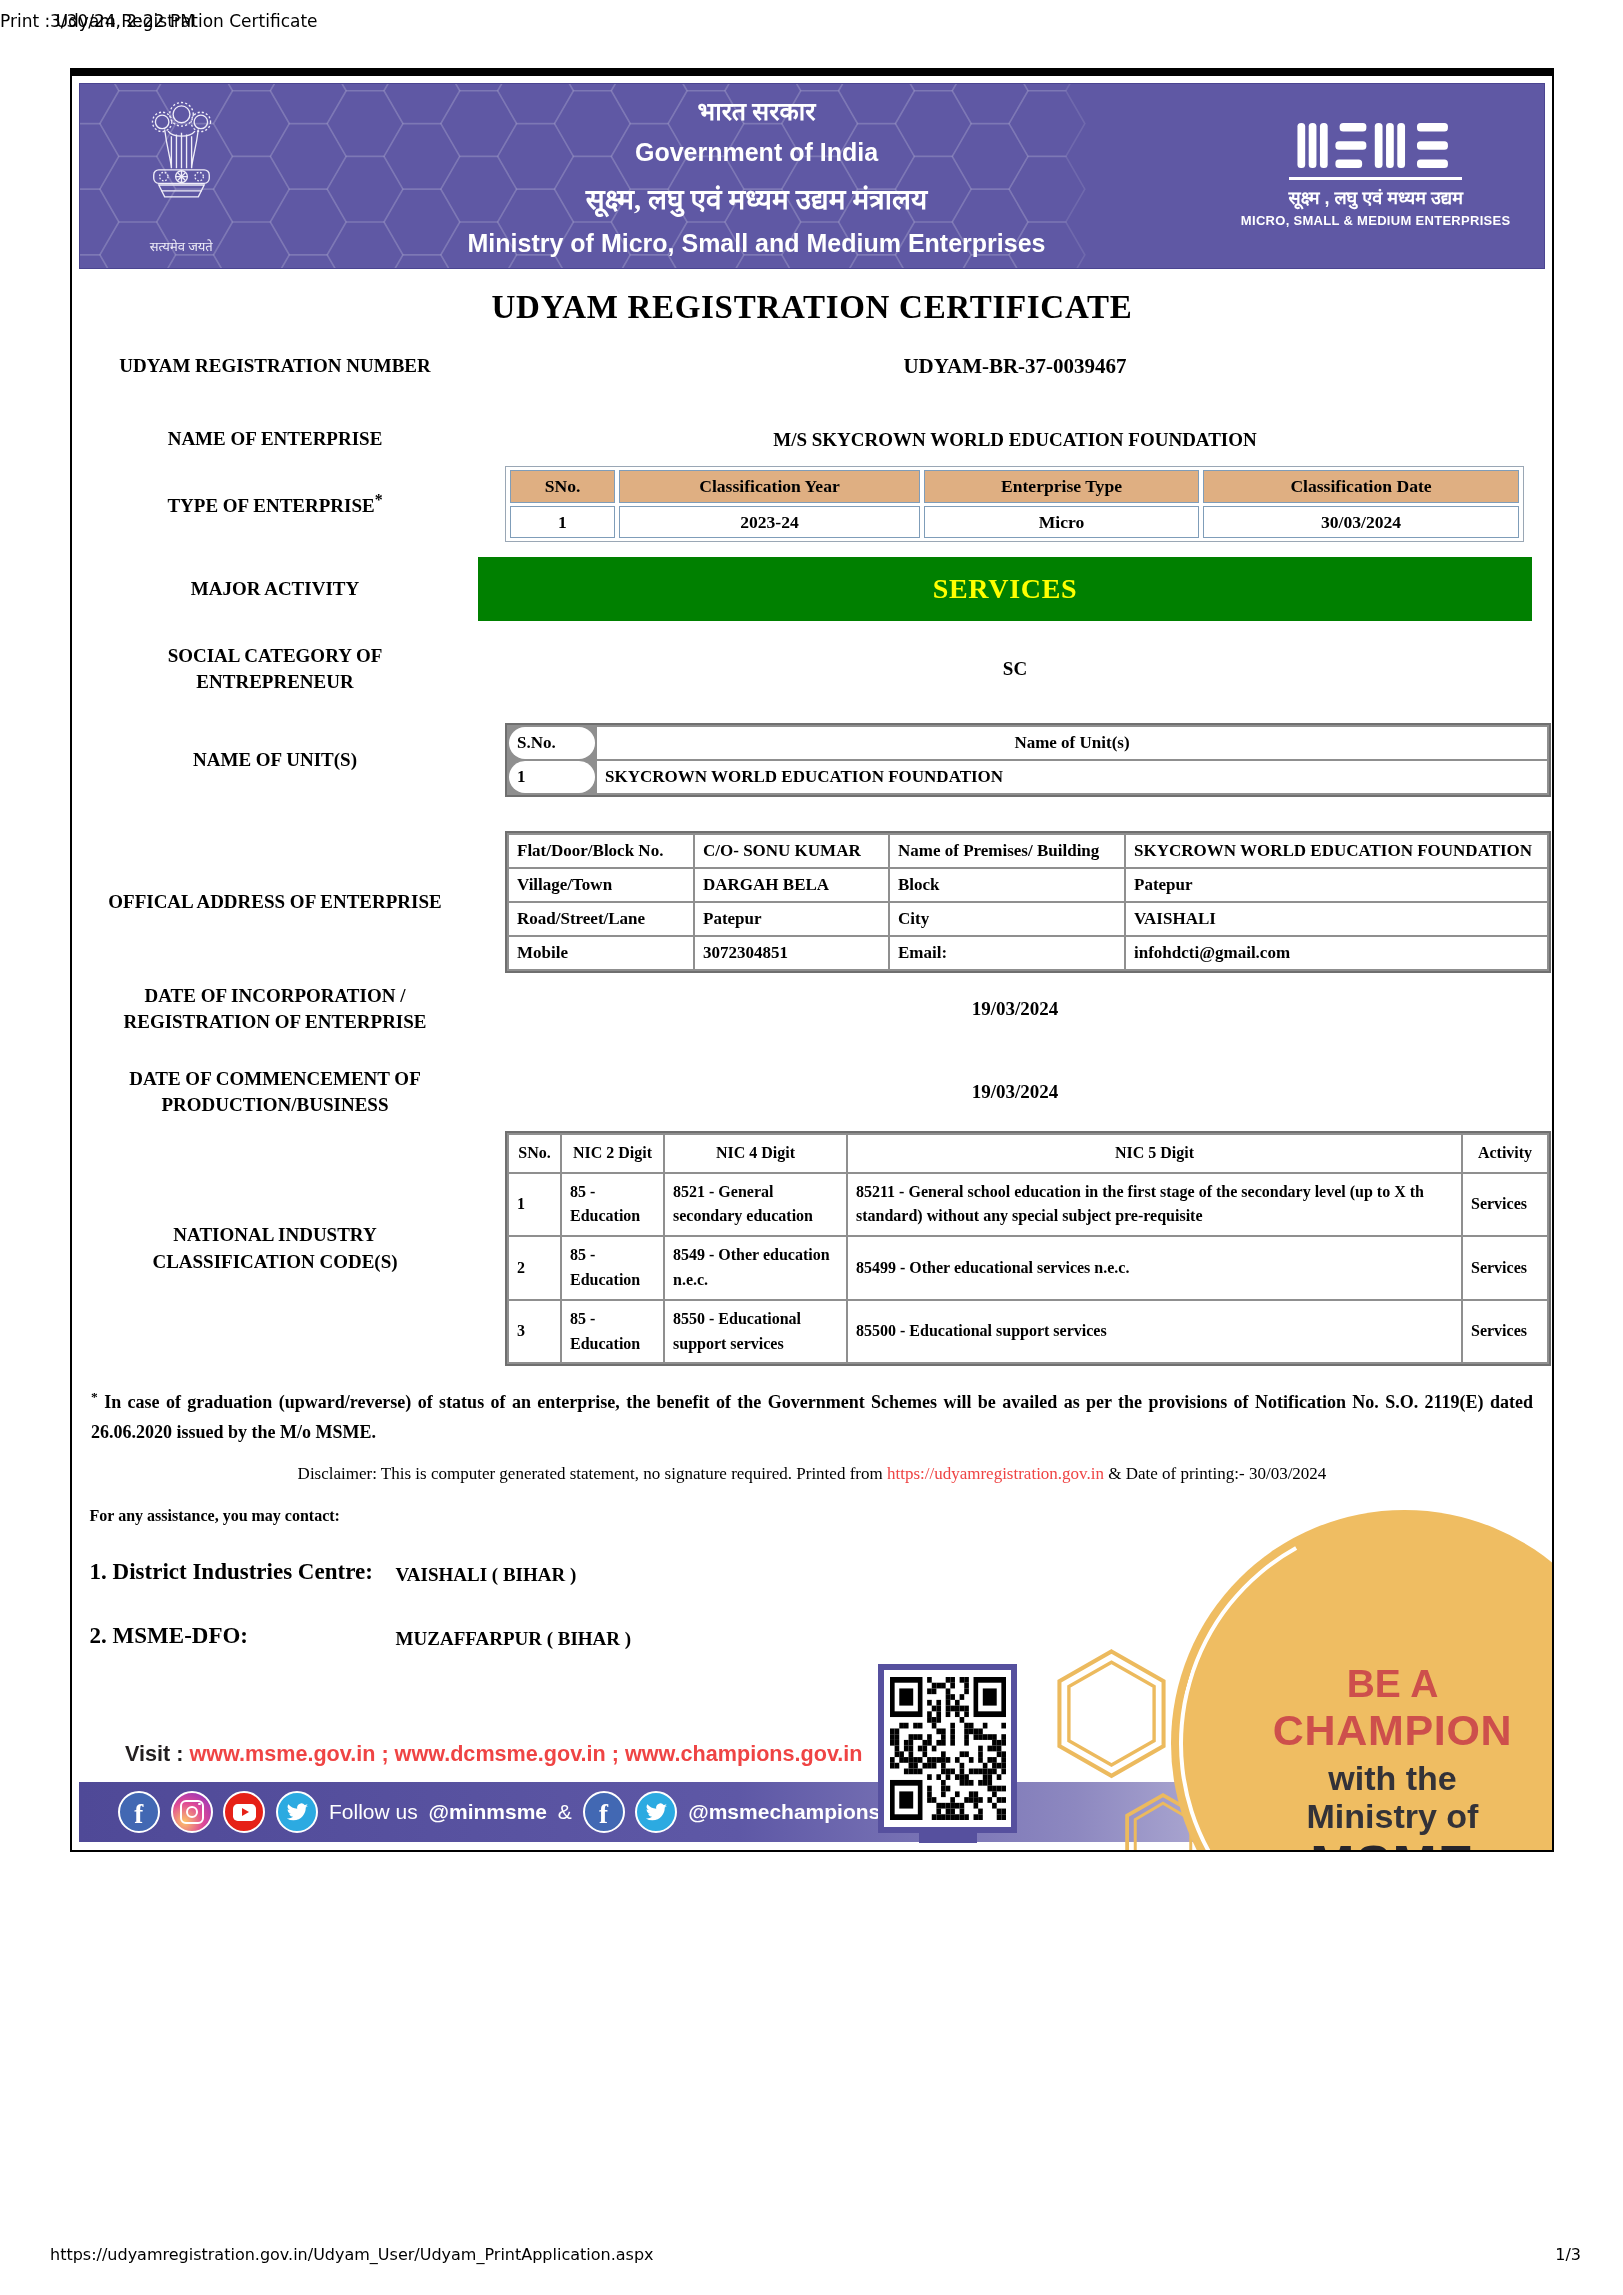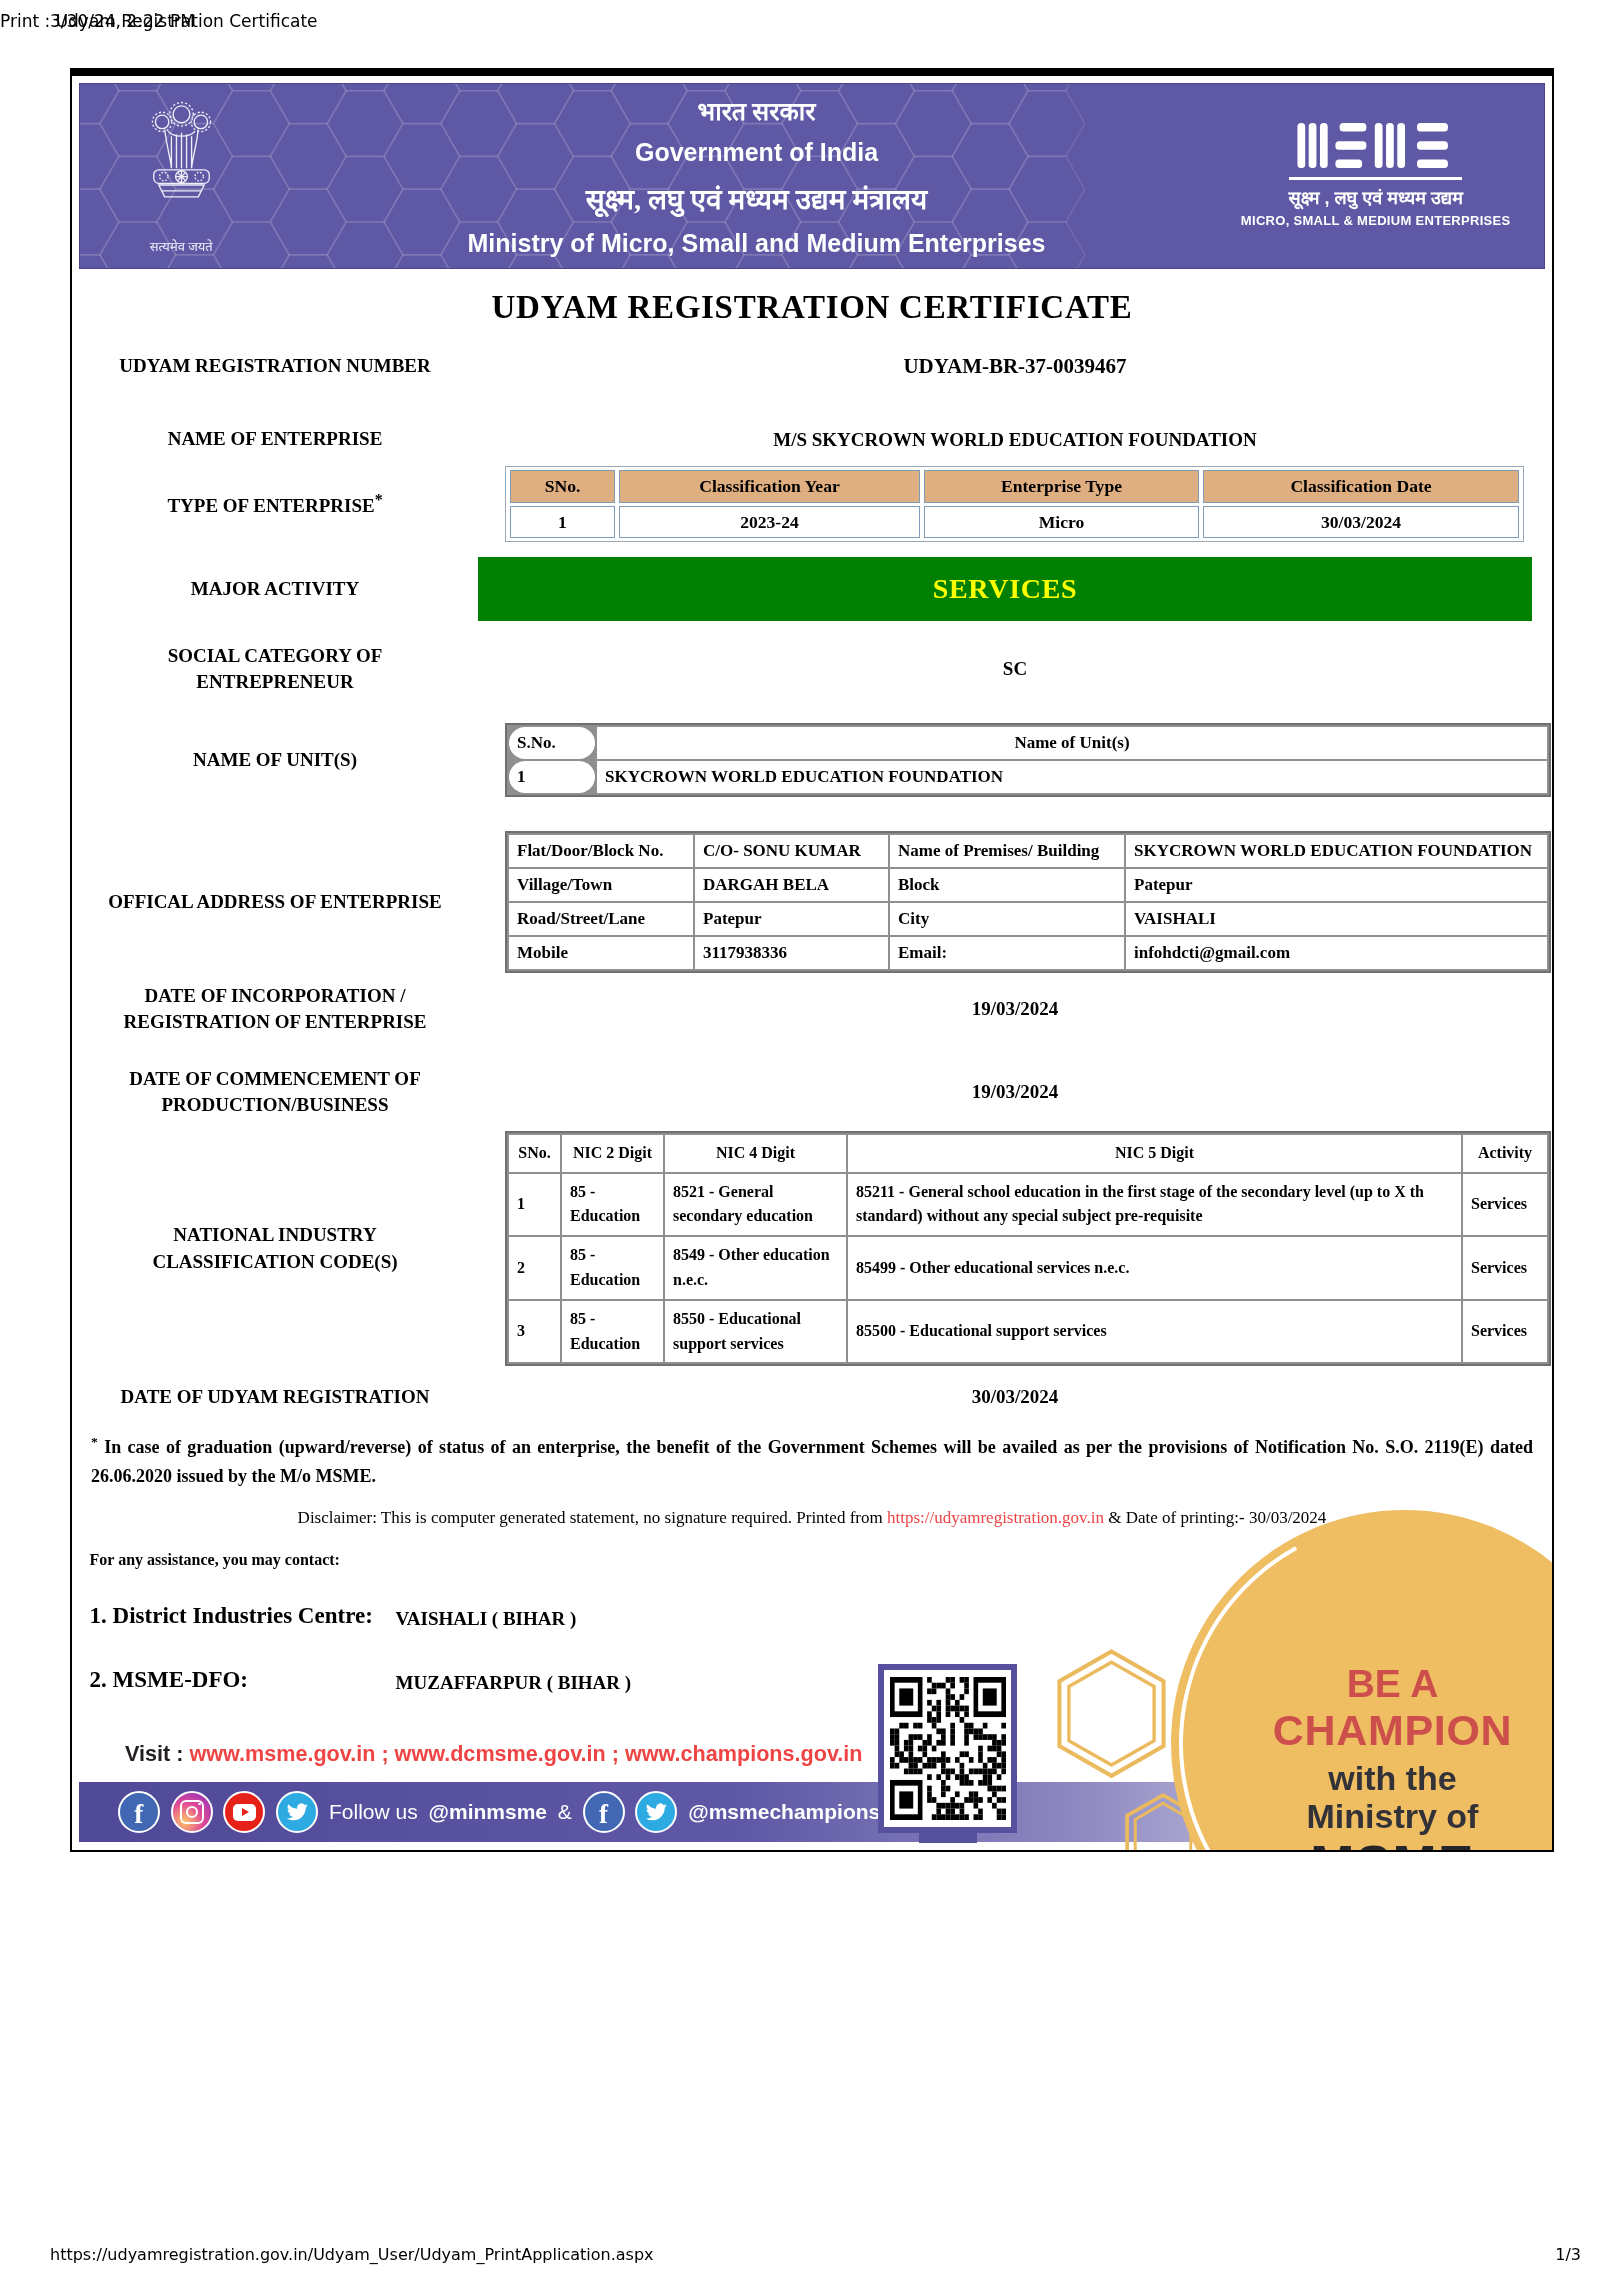--- a/index.html
+++ b/index.html
@@ -363,21 +363,21 @@
           <td>Patepur</td>
         </tr>
         <tr>
           <td class="c0">Road/Street/Lane</td>
           <td class="c1">Patepur</td>
           <td class="c2">City</td>
           <td>VAISHALI</td>
         </tr>
         <tr>
           <td class="c0">Mobile</td>
-          <td class="c1">3117938336</td>
+          <td class="c1">3072304851</td>
           <td class="c2">Email:</td>
           <td>infohdcti@gmail.com</td>
         </tr>
       </tbody>
         </table>
     </div>
   </div>
 
   <div class="frow" style="margin-top:9.5px;">
     <div class="flabel">DATE OF INCORPORATION / REGISTRATION OF ENTERPRISE</div>
@@ -420,24 +420,20 @@
           <td class="c1">85 - Education</td>
           <td class="c2">8550 - Educational support services</td>
           <td>85500 - Educational support services</td>
           <td class="c4">Services</td>
         </tr>
       </tbody>
         </table>
     </div>
   </div>
 
-  <div class="frow" style="margin-top:17.6px;">
-    <div class="flabel">DATE OF UDYAM REGISTRATION</div>
-    <div class="fvalue">30/03/2024</div>
-  </div>
 
   <p class="footnote"><sup>*</sup> <span>In case of graduation (upward/reverse) of status of an enterprise, the benefit of the Government Schemes will be availed as per the provisions of Notification No. S.O. 2119(E) dated 26.06.2020 issued by the M/o MSME.</span></p>
 
   <p class="disclaimer"><span>Disclaimer: This is computer generated statement, no signature required. Printed from </span><a class="link-red" href="#">https://udyamregistration.gov.in</a><span> &amp; Date of printing:- 30/03/2024</span></p>
 
   <div class="assist-h">For any assistance, you may contact:</div>
   <div class="contact-row">
     <span>1. District Industries Centre:</span>
     <span class="contact-val">VAISHALI ( BIHAR )</span>
   </div>

